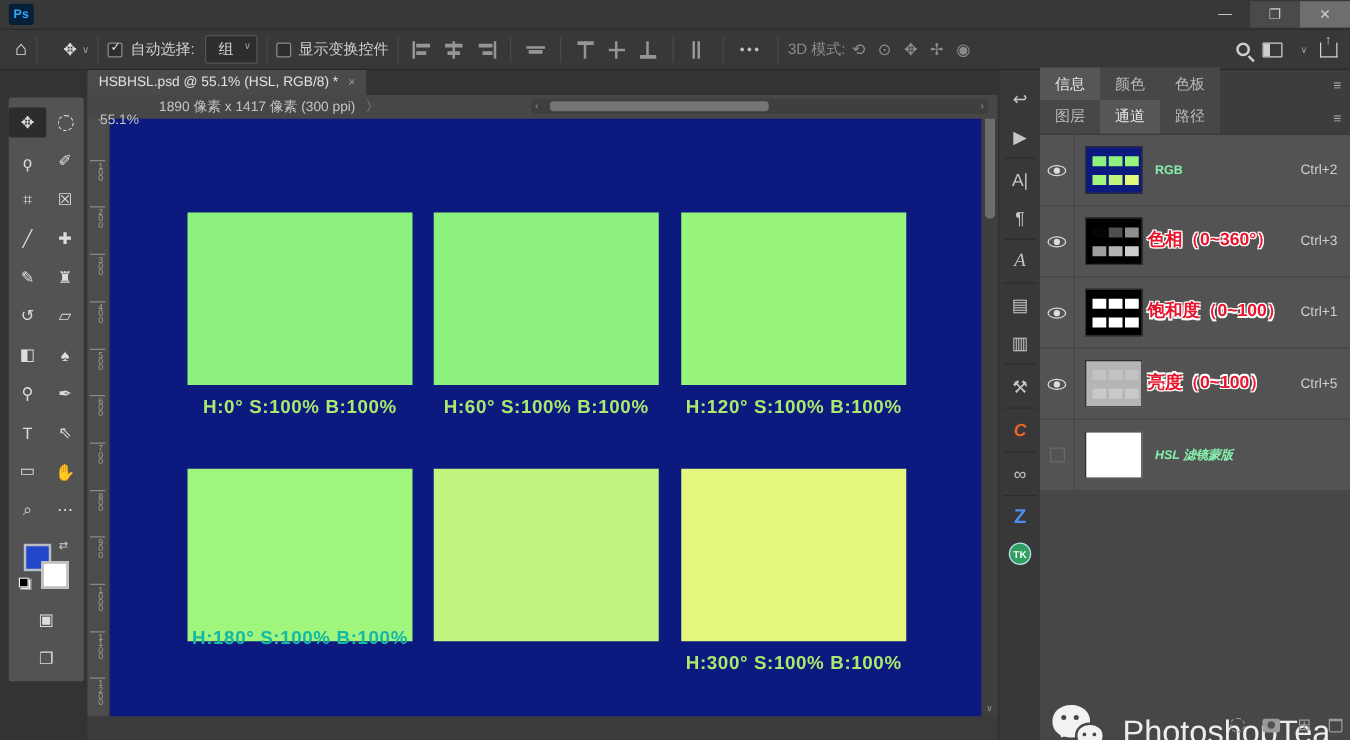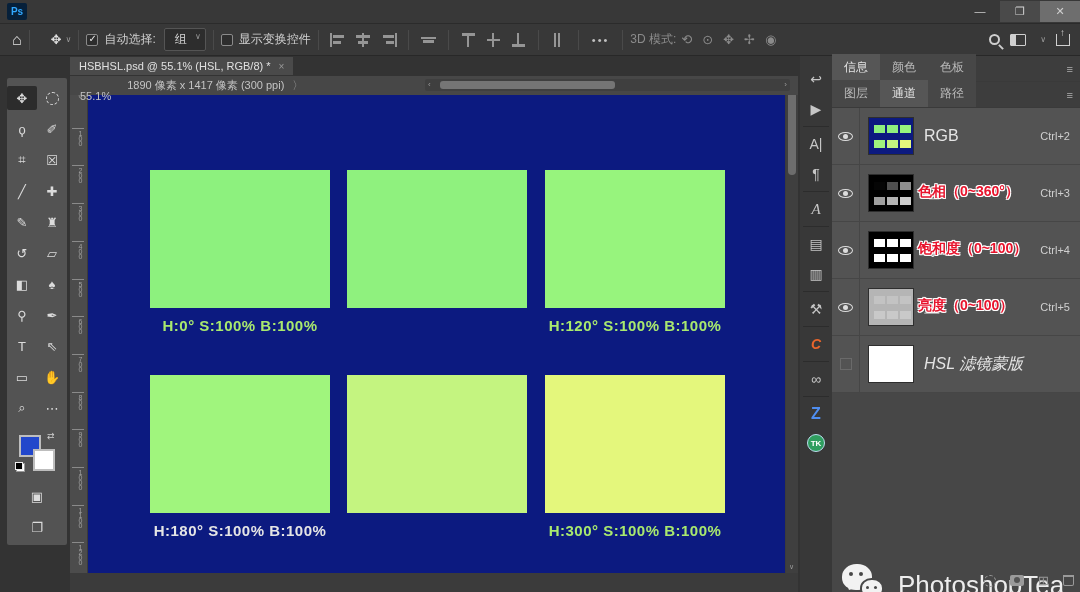--- a/index.html
+++ b/index.html
@@ -64,21 +64,21 @@
   .tool .dash-circle { width:13px; height:13px; border:1px dashed #dcdcdc; border-radius:50%; }
   .swatches { grid-column:1 / 3; height:46px; position:relative; margin-top:4px; }
   .fg { position:absolute; left:12px; top:4px; width:22px; height:22px; border:2px solid #bdbdbd; }
   .bgc { position:absolute; left:26px; top:18px; width:22px; height:22px; border:2px solid #bdbdbd; background:#fff; }
   .mini-sw { position:absolute; left:9px; top:32px; width:9px; height:9px; background:#fff; border:1px solid #999; }
   .mini-sw::after { content:""; position:absolute; left:-2px; top:-2px; width:6px; height:6px; background:#000; border:1px solid #eee; }
   .sw-arrows { position:absolute; left:40px; top:0; font-size:9px; color:#cfcfcf; }
 
   
   .center { width:728px; display:flex; flex-direction:column; background:#3a3a3a; }
-  .tabbar { height:20px; background:#333; display:flex;align-items:center; }
+  .tabbar { height:20px; background:#333; display:flex; }
   .doc-tab { background:#4a4a4a; padding:3px 9px; font-size:11px; color:#e0e0e0; display:flex; gap:8px; align-items:center; }
   .doc-tab .x { color:#9a9a9a; font-size:10px; }
   .canvas-wrap { position:relative; flex:1; background:#3b3b3b; }
   .hruler { position:absolute; left:18px; right:12px; top:0; height:14px; background:#4c4c4c; border-bottom:1px solid #3a3a3a; overflow:hidden; }
   .hruler .tick { position:absolute; bottom:0; font-size:8px; color:#a2a2a2; border-left:1px solid #8a8a8a; padding-left:2px; height:10px; }
   .vruler { position:absolute; left:0; top:14px; width:18px; bottom:19px; background:#4c4c4c; border-right:1px solid #3a3a3a; overflow:hidden; }
   .vruler .tick { position:absolute; left:2px; font-size:7px; color:#a2a2a2; writing-mode:vertical-rl; text-orientation:upright;
     border-top:1px solid #8a8a8a; padding-top:1px; letter-spacing:-2px; width:12px; }
   .corner { position:absolute; left:0; top:0; width:18px; height:14px; background:#4c4c4c; border-right:1px solid #3a3a3a; border-bottom:1px solid #3a3a3a; }
   .blue-canvas { position:absolute; left:18px; top:14px; width:697px; height:483px; }
@@ -113,21 +113,21 @@
   .ptab.active { background:#565656; color:#e3e3e3; }
   .ptabs .burger { position:absolute; right:8px; top:7px; color:#b0b0b0; font-size:11px; letter-spacing:-1px; }
   .channels { background:#535353; }
   .ch-row { height:57px; display:flex; align-items:center; border-bottom:1px solid #464646; position:relative; }
   .ch-eye-cell { width:28px; align-self:stretch; border-right:1px solid #464646; display:flex; align-items:center; justify-content:center; }
   .eye { width:15px; height:9px; border:1px solid #dcdcdc; border-radius:50%; position:relative; }
   .eye::after { content:""; position:absolute; left:4px; top:1px; width:5px; height:5px; border-radius:50%; background:#dcdcdc; }
   .no-eye { width:12px; height:12px; border:1px solid #6a6a6a; }
   .ch-thumb { width:46px; height:38px; margin-left:8px; border:1px solid #2e2e2e; position:relative; flex-shrink:0; }
   .ch-thumb i { position:absolute; width:11px; height:8px; }
-  .ch-label { margin-left:10px; font-size:16px; color:#e5e5e5; white-space:nowrap; }
+  .ch-label { margin-left:10px; font-size:10px; color:#86efac; white-space:nowrap;font-weight:bold; }
   .ch-label.italic { font-style:italic; }
   .ch-annot { position:absolute; left:86px; top:18px; font-size:14px; font-weight:bold; color:#e8142d; white-space:nowrap;
     text-shadow:-1px -1px 0 #fff,1px -1px 0 #fff,-1px 1px 0 #fff,1px 1px 0 #fff,0 1px 0 #fff,0 -1px 0 #fff; z-index:2; }
   .ch-short { position:absolute; right:10px; top:22px; font-size:11px; color:#cfcfcf; }
   .watermark { position:absolute; left:10px; top:508px; display:flex; align-items:center; gap:10px; }
   .wc-icon { position:relative; width:46px; height:42px; }
   .wc-b1 { position:absolute; left:0; top:0; width:30px; height:26px; background:#f2f2f2; border-radius:48% 48% 46% 46%; }
   .wc-b1::before { content:""; position:absolute; left:7px; top:8px; width:4px; height:4px; background:#474747; border-radius:50%; box-shadow:10px 0 0 #474747; }
   .wc-b1::after { content:""; position:absolute; left:2px; bottom:-5px; border:5px solid transparent; border-top-color:#f2f2f2; transform:rotate(25deg); }
   .wc-b2 { position:absolute; left:18px; top:14px; width:24px; height:21px; background:#f2f2f2; border-radius:48%; border:2px solid #474747; }
@@ -298,24 +298,25 @@
           <span class="tick" style="top: 339.3px;">900</span>
           <span class="tick" style="top: 377px;">1000</span>
           <span class="tick" style="top: 414.7px;">1100</span>
           <span class="tick" style="top: 452.4px;">1200</span>
         </div>
       <div class="corner"></div>
       <div class="blue-canvas" id="blueCanvas" style="background: rgb(12, 26, 128);">
           <div class="hsb-box" style="left: 62px; top: 80px; background: rgb(141, 241, 126);"></div>
           <div class="hsb-label" style="left: 62px; top: 227px; color: rgb(169, 233, 110);">H:0°  S:100% B:100%</div>
           <div class="hsb-box" style="left: 259px; top: 80px; background: rgb(143, 241, 126);"></div>
+          <div class="hsb-label" style="left: 259px; top: 227px; color: rgb(169, 233, 110);">H:60°  S:100% B:100%</div>
           <div class="hsb-box" style="left: 457px; top: 80px; background: rgb(151, 244, 125);"></div>
           <div class="hsb-label" style="left: 457px; top: 227px; color: rgb(169, 233, 110);">H:120°  S:100% B:100%</div>
           <div class="hsb-box" style="left: 62px; top: 285px; background: rgb(160, 245, 125);"></div>
-          <div class="hsb-label" style="left: 62px; top: 432px; color: #e5e5e5;">H:180°  S:100% B:100%</div>
+          <div class="hsb-label" style="left: 62px; top: 412px; color: #14b8a6;">H:180°  S:100% B:100%</div>
           <div class="hsb-box" style="left: 259px; top: 285px; background: rgb(196, 244, 128);"></div>
           <div class="hsb-box" style="left: 457px; top: 285px; background: rgb(228, 247, 124);"></div>
           <div class="hsb-label" style="left: 457px; top: 432px; color: rgb(169, 233, 110);">H:300°  S:100% B:100%</div>
         </div>
       <div class="vscroll">
         <div class="thumb"></div>
         <div class="arr">∨</div>
       </div>
       <div class="statusbar">
         <span class="zoom-val">55.1%</span>
@@ -404,21 +405,21 @@
           <div class="ch-thumb" style="background: rgb(0, 0, 0);">
             <i style="background: rgb(255, 255, 255); left: 5px; top: 7px;"></i>
             <i style="background: rgb(255, 255, 255); left: 18px; top: 7px;"></i>
             <i style="background: rgb(255, 255, 255); left: 31px; top: 7px;"></i>
             <i style="background: rgb(255, 255, 255); left: 5px; top: 22px;"></i>
             <i style="background: rgb(255, 255, 255); left: 18px; top: 22px;"></i>
             <i style="background: rgb(255, 255, 255); left: 31px; top: 22px;"></i>
           </div>
           <span class="ch-label">绿</span>
           <span class="ch-annot">饱和度（0~100）</span>
-          <span class="ch-short">Ctrl+4</span>
+          <span class="ch-short">Ctrl+1</span>
         </div>
         <div class="ch-row">
           <div class="ch-eye-cell">
             <span class="eye"></span>
           </div>
           <div class="ch-thumb" style="background: rgb(181, 181, 181);">
             <i style="background: rgb(195, 195, 195); left: 5px; top: 7px;"></i>
             <i style="background: rgb(195, 195, 195); left: 18px; top: 7px;"></i>
             <i style="background: rgb(195, 195, 195); left: 31px; top: 7px;"></i>
             <i style="background: rgb(201, 201, 201); left: 5px; top: 22px;"></i>

